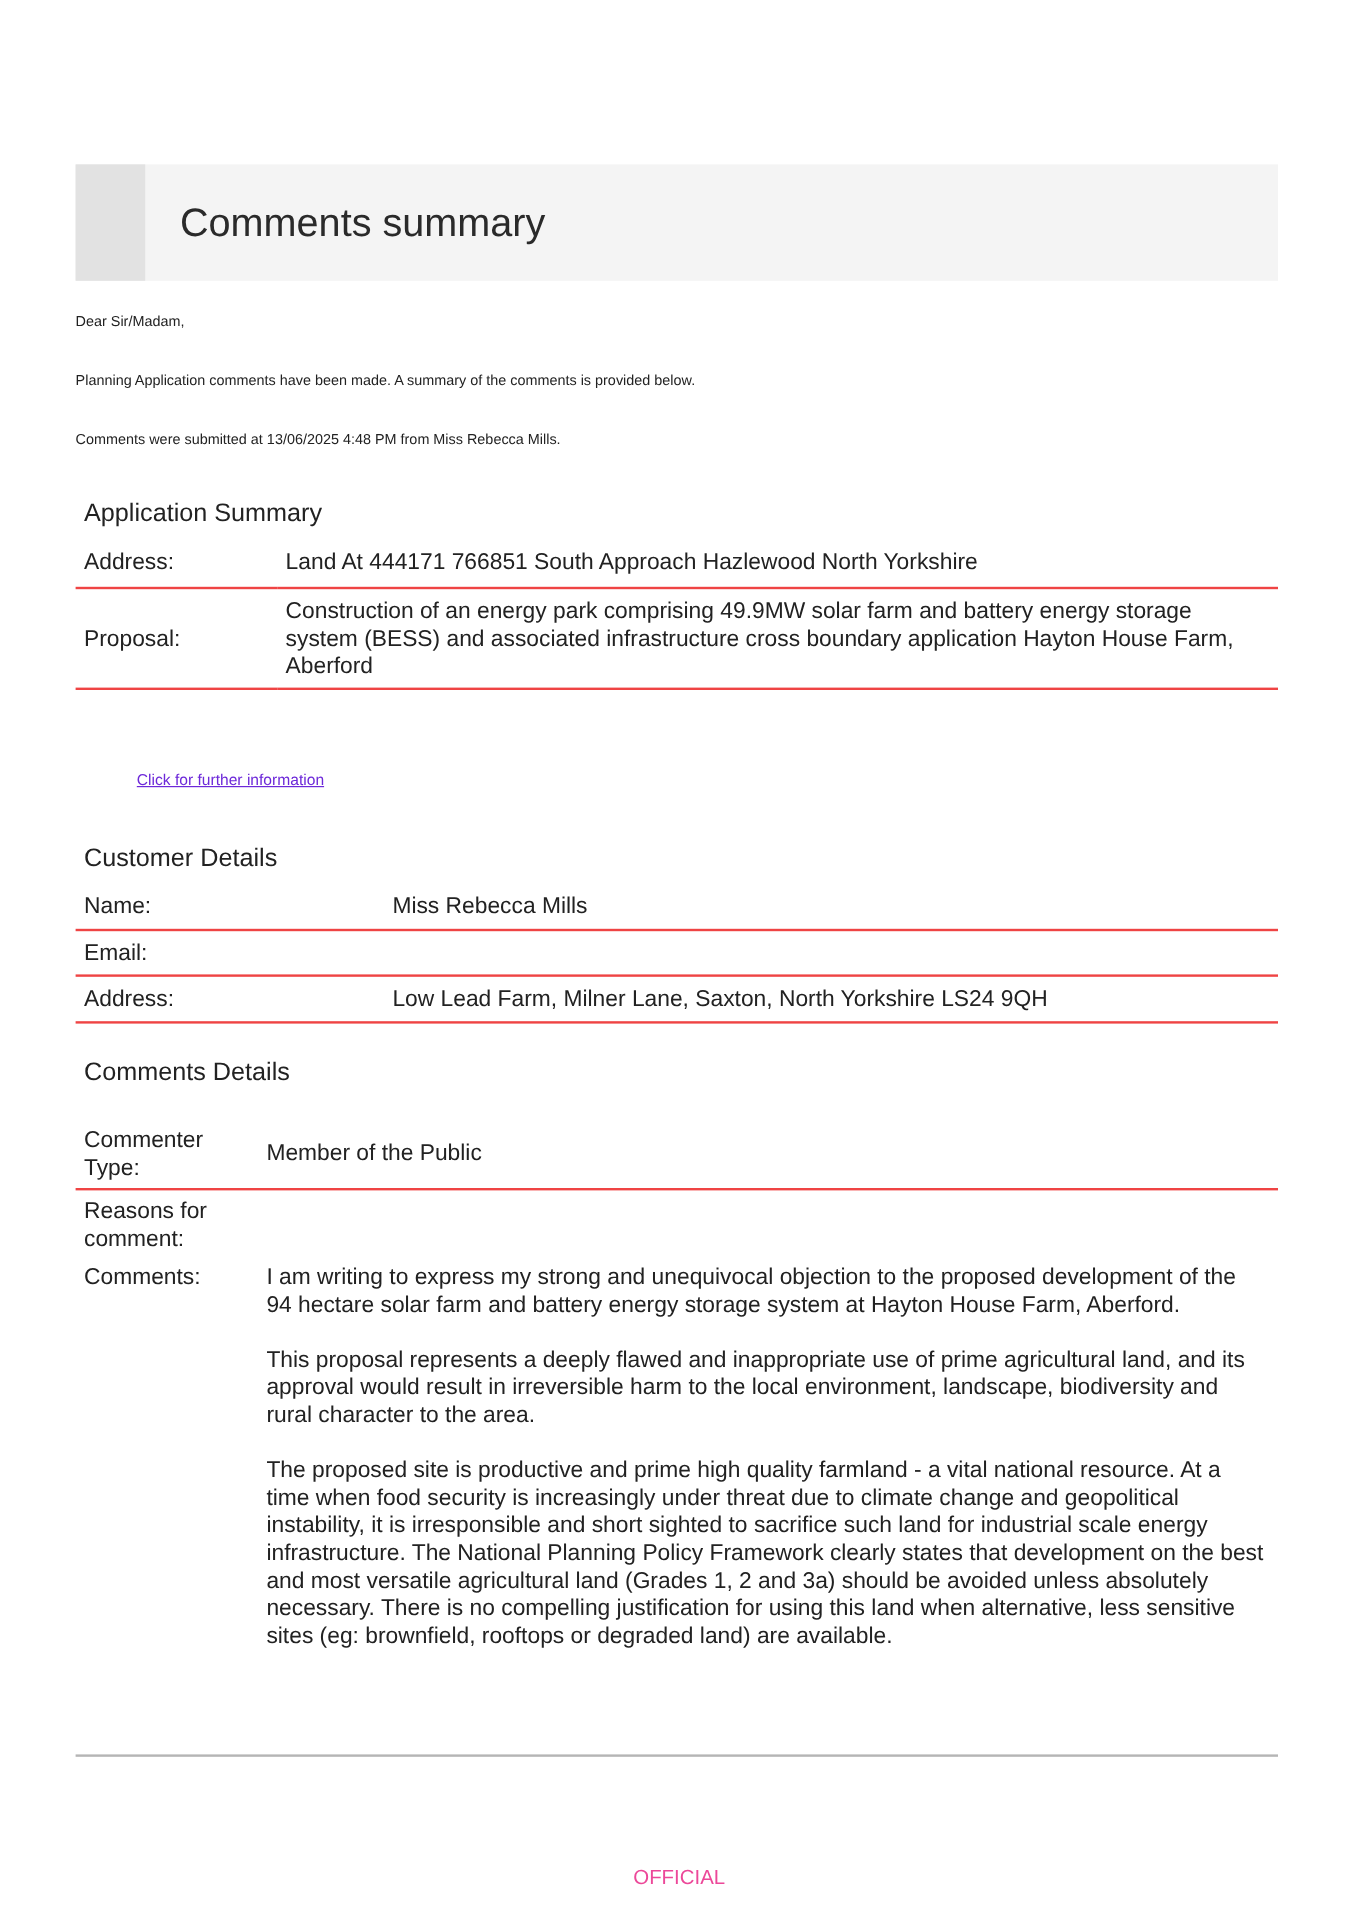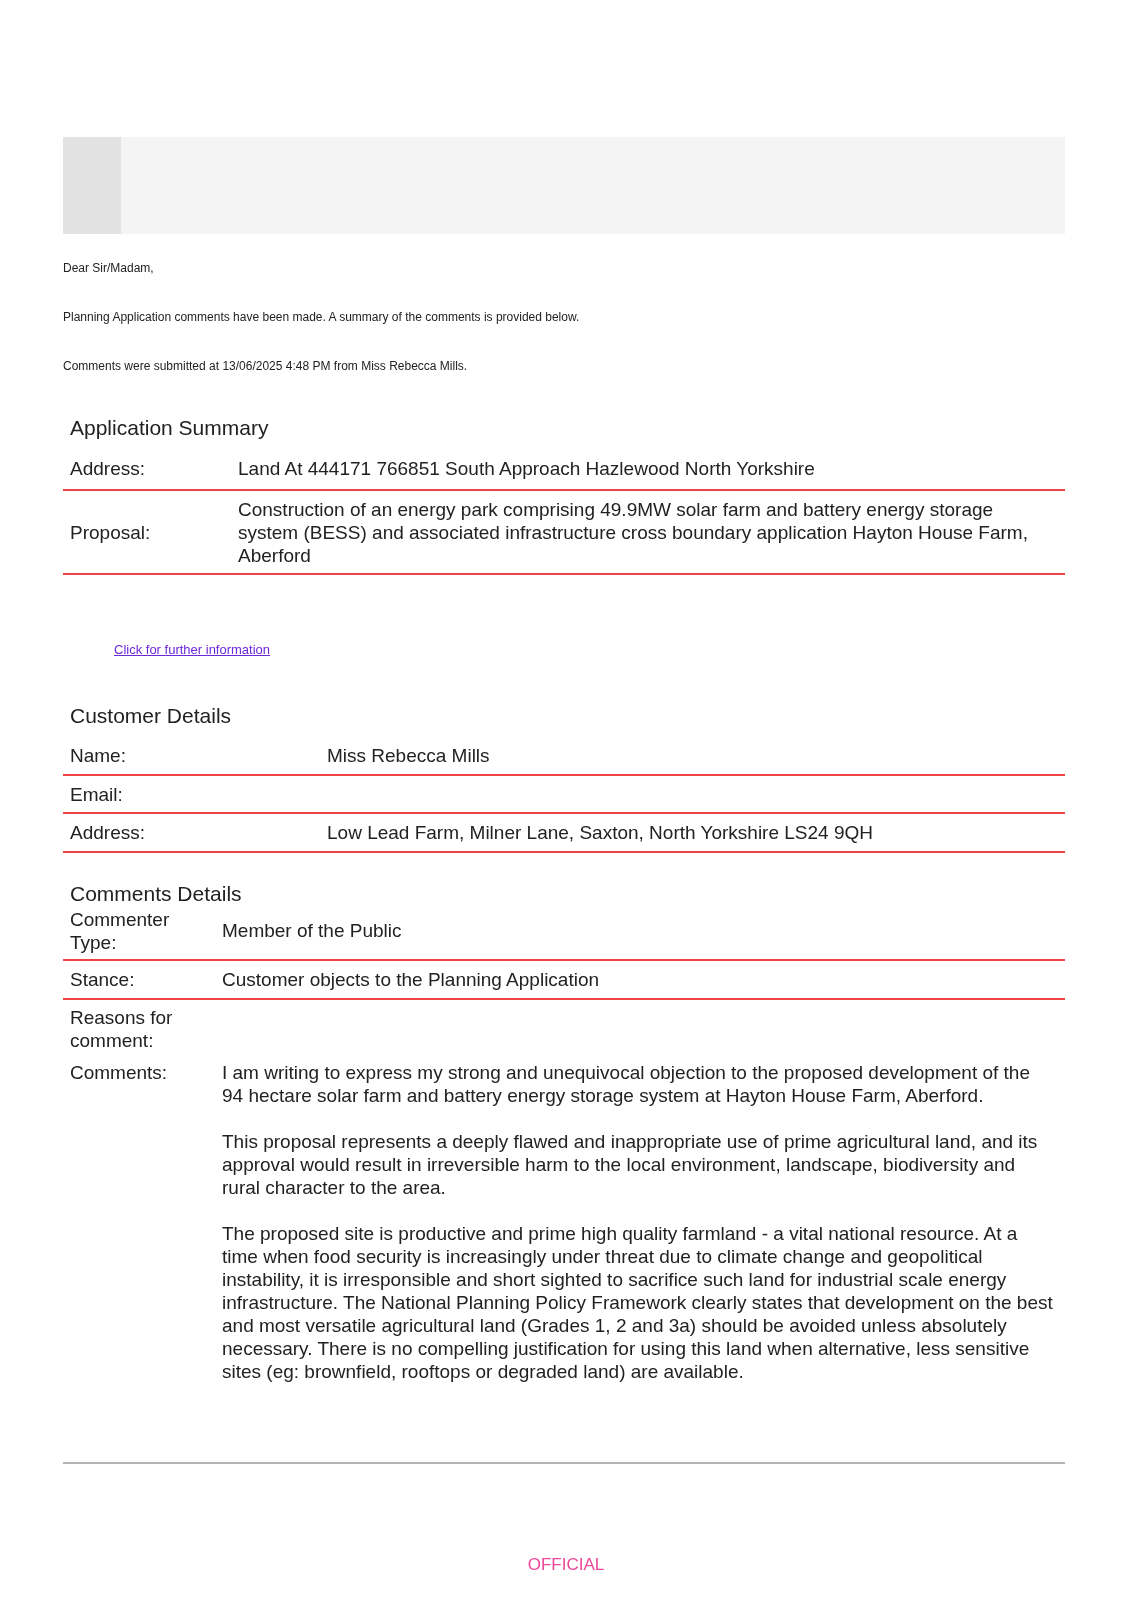--- a/index.html
+++ b/index.html
@@ -40,20 +40,21 @@
     .footer {
       position: absolute; left: 0; width: 1132px; top: 1555px; text-align: center;
       font-size: 17px; color: #ec4899;
     }
   </style>
 </head>
 <body>
 
 <div class="banner">
   <div class="banner-bar"></div>
+  <h1 class="banner-title">Comments summary</h1>
 </div>
 
 <p class="para" style="top:261px">Dear Sir/Madam,</p>
 <p class="para" style="top:310px">Planning Application comments have been made. A summary of the comments is provided below.</p>
 <p class="para" style="top:359px">Comments were submitted at 13/06/2025 4:48 PM from Miss Rebecca Mills.</p>
 
 <h2 class="section-heading" style="top:416px">Application Summary</h2>
 <table class="kv" style="top:448px">
   <colgroup>
       <col style="width:168px">
@@ -89,33 +90,29 @@
     <td></td>
   </tr>
   <tr class="bordered" style="height:39px">
     <td>Address:</td>
     <td>Low Lead Farm, Milner Lane, Saxton, North Yorkshire LS24 9QH</td>
   </tr>
 </tbody>
   </table>
 
 <h2 class="section-heading" style="top:882px">Comments Details</h2>
-<table class="kv" style="top:902px">
+<table class="kv" style="top:933px">
   <colgroup>
       <col style="width:152px">
       <col>
     </colgroup>
   <tbody>
       <tr class="bordered" style="height:58px">
     <td style="width:110px">Commenter Type:</td>
     <td>Member of the Public</td>
-  </tr>
-  <tr class="bordered" style="height:39px">
-    <td>Stance:</td>
-    <td>Customer objects to the Planning Application</td>
   </tr>
   <tr style="height:58px">
     <td style="vertical-align:top;padding-top:6px">Reasons for comment:</td>
     <td></td>
   </tr>
   <tr>
     <td style="vertical-align:top;padding-top:4px">Comments:</td>
     <td style="vertical-align:top;padding-top:4px;padding-right:10px" class="comment-body">
       <p>I am writing to express my strong and unequivocal objection to the proposed development of the 94 hectare solar farm and battery energy storage system at Hayton House Farm, Aberford.</p>
       <p>This proposal represents a deeply flawed and inappropriate use of prime agricultural land, and its approval would result in irreversible harm to the local environment, landscape, biodiversity and rural character to the area.</p>

